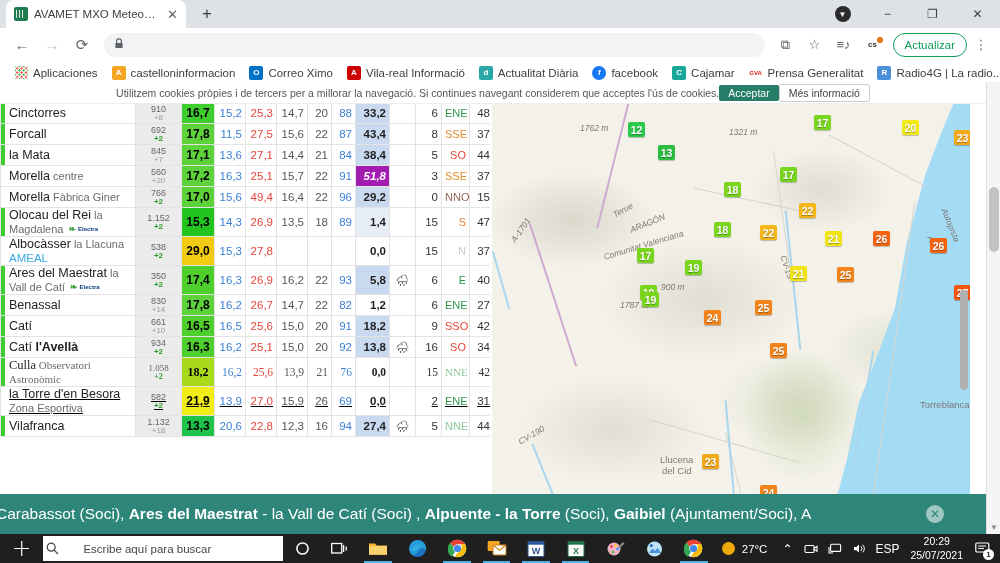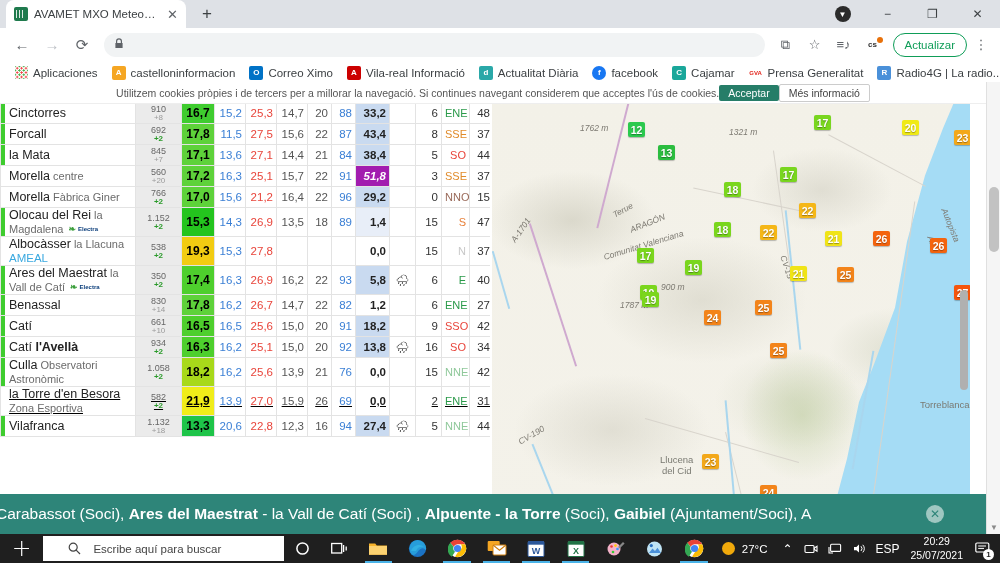--- a/index.html
+++ b/index.html
@@ -252,21 +252,21 @@
   .winlogo{ width:15px;height:15px;
     background:linear-gradient(to right,#fff 0 46%,transparent 46% 54%,#fff 54% 100%),
                linear-gradient(to bottom,#fff 0 46%,transparent 46% 54%,#fff 54% 100%);
     background-blend-mode:multiply;
     position:relative;}
   .winlogo{ background:#fff;
     clip-path: polygon(0 0,46% 0,46% 46%,0 46%, 0 54%, 46% 54%, 46% 100%, 0 100%,
                         0 100%, 54% 100%, 54% 54%, 100% 54%, 100% 46%, 54% 46%, 54% 0, 0 0); }
   .searchbox{
     width:243px;height:25px;background:#fff;display:flex;align-items:center;
-    gap:12px;padding-left:25px;font-size:11.5px;color:#444;cursor:text;
+    gap:24px;padding-left:3px;font-size:11.5px;color:#444;cursor:text;
   }
   .tb-task{ width:38px;height:29px;display:flex;align-items:center;justify-content:center;
             cursor:pointer;position:relative;}
   .tb-app{ width:40px;height:29px;display:flex;align-items:center;justify-content:center;
             cursor:pointer;position:relative;}
   .tb-app.active:after{content:"";position:absolute;bottom:0;left:6px;right:6px;height:2.5px;
             background:#4ab3e8;}
   .tray{ margin-left:auto; display:flex; align-items:center; gap:0px; padding-right:4px;
          color:#fff; font-size:11px;}
   .tray-ic{ width:24px;height:29px;display:flex;align-items:center;justify-content:center;
@@ -469,21 +469,21 @@
             <tr style="">
               <td class="r-name">
                 <div class="nm"><span>Morella</span><span class="sub"> Fàbrica Giner</span></div>
               </td>
               <td class="r-alt">
                 <span class="a1">766</span>
                 <span class="a2 pos">+2</span>
               </td>
               <td class="c-t" style="background:#5ed23a">17,0</td>
               <td class="c-min">15,6</td>
-              <td class="c-max">21,2</td>
+              <td class="c-max">49,4</td>
               <td class="c-d">16,4</td>
               <td class="c-h1">22</td>
               <td class="c-h2">96</td>
               <td class="c-pr" style="background:#c9daf0;">29,2</td>
               <td class="c-ic"></td>
               <td class="c-n">0</td>
               <td class="c-w" style="color:#9a6a5a">NNO</td>
               <td class="c-g">15</td>
               <td class="c-i1"><span class="eye"></span></td>
             </tr>
@@ -512,21 +512,21 @@
             </tr>
             <tr style="height:29px;">
               <td class="r-name">
                 <div class="nm"><span>Albocàsser</span><span class="sub"> la Llacuna</span></div>
                 <div class="nm2 ameal">AMEAL</div>
               </td>
               <td class="r-alt">
                 <span class="a1">538</span>
                 <span class="a2 pos">+2</span>
               </td>
-              <td class="c-t" style="background:#f2cc12">19,3</td>
+              <td class="c-t" style="background:#f2cc12">29,0</td>
               <td class="c-min">15,3</td>
               <td class="c-max">27,8</td>
               <td class="c-d"></td>
               <td class="c-h1"></td>
               <td class="c-h2"></td>
               <td class="c-pr" style="background:#fff;">0,0</td>
               <td class="c-ic"></td>
               <td class="c-n">15</td>
               <td class="c-w" style="color:#c8c8c8">N</td>
               <td class="c-g">37</td>
@@ -614,21 +614,21 @@
               <td class="c-d">15,0</td>
               <td class="c-h1">20</td>
               <td class="c-h2">92</td>
               <td class="c-pr" style="background:#c9daf0;">13,8</td>
               <td class="c-ic"><span class="rainic">🌧</span></td>
               <td class="c-n">16</td>
               <td class="c-w" style="color:#e8443a">SO</td>
               <td class="c-g">34</td>
               <td class="c-i1"><span class="eye"></span></td>
             </tr>
-            <tr style="height:29px;">
+            <tr style="height:29px;font-family:Liberation Serif, serif;">
               <td class="r-name">
                 <span class="bar" style="background:#3fcc2f"></span>
                 <div class="nm"><span>Culla</span><span class="sub"> Observatori</span></div>
                 <div class="nm2">Astronòmic</div>
               </td>
               <td class="r-alt">
                 <span class="a1">1.058</span>
                 <span class="a2 pos">+2</span>
               </td>
               <td class="c-t" style="background:#a8d91a">18,2</td>

